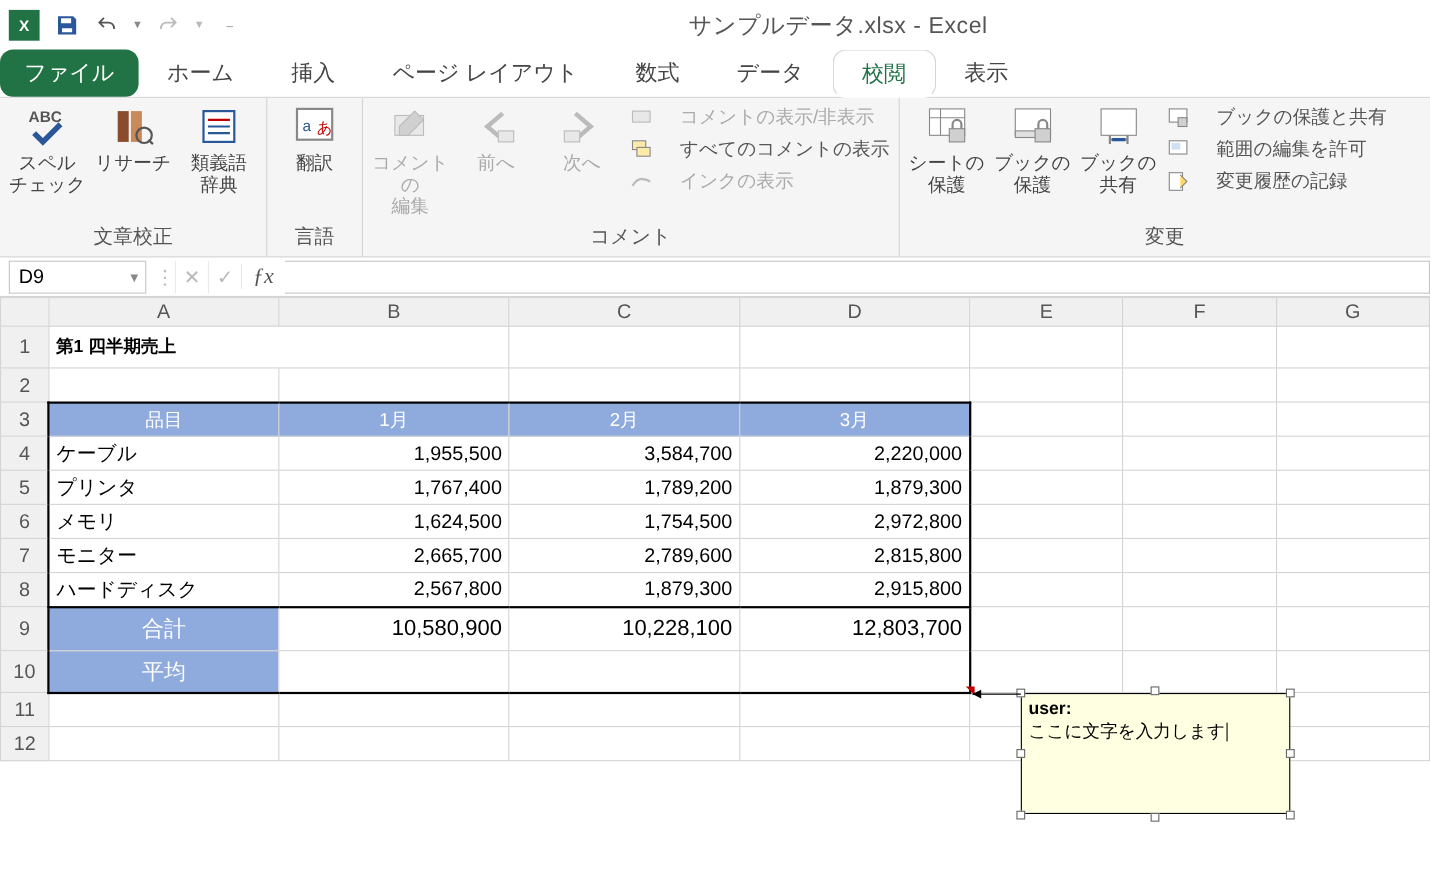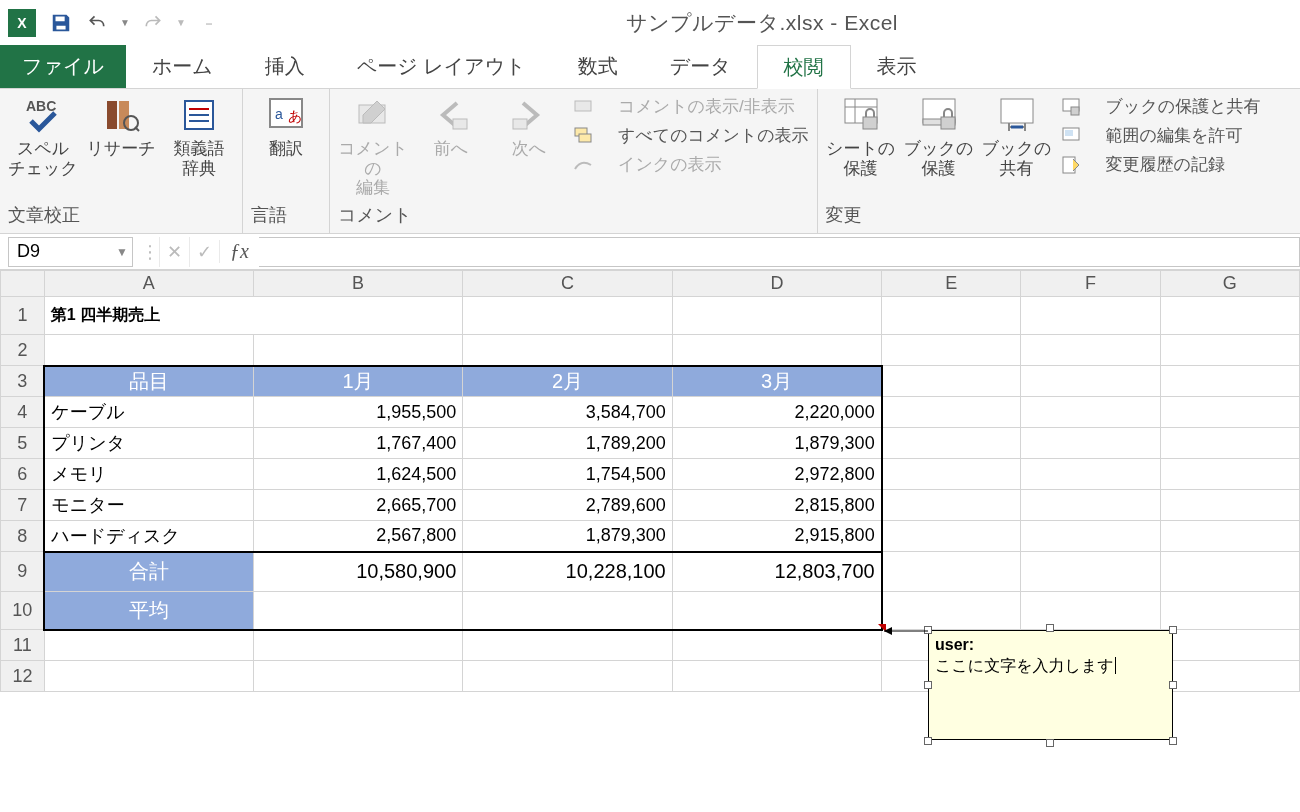--- a/index.html
+++ b/index.html
@@ -8,29 +8,29 @@
   
   .titlebar { height: 45px; background: #fff; display: flex; align-items: center; padding-left: 8px; }
   .excel-logo { width: 28px; height: 28px; background: #217346; display:flex; align-items:center; justify-content:center; color:#fff; font-weight:bold; font-size:14px; margin-right: 10px; }
   .qat { display:flex; align-items:center; gap:6px; }
   .qat .qat-btn { width:30px; height:28px; display:flex; align-items:center; justify-content:center; color:#444; font-size:18px; }
   .qat .save-icon { color:#2a579a; }
   .title-text { flex:1; text-align:center; font-size:21px; color:#555; letter-spacing:0.5px; }
 
   
   .ribbon-tabs { height:44px; display:flex; align-items:stretch; border-bottom:1px solid #d4d4d4; }
-  .ribbon-tab { padding:0 26px; display:flex; align-items:center; font-size:20px; color:#444; cursor:default; }
+  .ribbon-tab { padding:0 26px; display:flex; align-items:center; font-size:20px; color:#444; cursor:default;border-radius:12px; }
   .ribbon-tab.file { background:#217346; color:#fff; font-size:20px; padding:0 22px; }
   .ribbon-tab.active { background:#fff; border:1px solid #d4d4d4; border-bottom:1px solid #fff; margin-bottom:-1px; color:#217346; }
 
   
   .ribbon { height:145px; background:#f5f5f5; border-bottom:1px solid #d4d4d4; display:flex; }
   .ribbon-group { border-right:1px solid #d4d4d4; display:flex; flex-direction:column; padding:4px 8px 0; }
   .group-content { flex:1; display:flex; gap:8px; align-items:flex-start; }
-  .group-label { font-size:18px; color:#555; padding:4px 0 6px; }
+  .group-label { text-align:center; font-size:18px; color:#555; padding:4px 0 6px; }
   .big-btn { display:flex; flex-direction:column; align-items:center; justify-content:flex-start; width:70px; text-align:center; font-size:17px; color:#444; line-height:1.15; gap:4px; padding-top:2px; }
   .big-btn.disabled { color:#aaa; }
   .big-btn .ico { width:40px; height:40px; display:flex; align-items:center; justify-content:center; }
   .mini-list { display:flex; flex-direction:column; gap:6px; padding-top:2px; }
   .mini-item { display:flex; align-items:center; gap:24px; font-size:17px; color:#555; white-space:nowrap; }
   .mini-item .ico { width:22px; height:22px; display:flex; align-items:center; justify-content:center; }
   .mini-item.disabled { color:#aaa; }
 
   
   .formula-bar { height:36px; border-bottom:1px solid #d4d4d4; display:flex; align-items:center; font-size:18px; }
@@ -45,21 +45,21 @@
   table.sheet { border-collapse:collapse; table-layout:fixed; }
   .sheet th, .sheet td { border:1px solid #d4d4d4; font-size:18px; }
   .corner { width:44px; height:26px; background:#f0f0f0; }
   .colh { background:#f0f0f0; text-align:center; color:#555; height:26px; font-weight:normal; }
   .rowh { background:#f0f0f0; text-align:center; color:#555; width:44px; font-weight:normal; }
   .sheet td { height:31px; }
 
   .cell { padding:0 6px; text-align:left; }
   .cell.num { text-align:right; }
   .cell.h1 { font-size:16px; font-weight:bold; }
-  .cell.header-blue { background:#8faadc; color:#fff; text-align:center; font-size:20px; }
+  .cell.header-blue { background:#8faadc; color:#fff; text-align:center; font-size:17px; }
   .cell.footer-blue { background:#8faadc; color:#fff; text-align:center; font-size:20px; }
   .borderB { border-bottom:2px solid #000 !important; }
   .borderT { border-top:2px solid #000 !important; }
   .borderL { border-left:2px solid #000 !important; }
   .borderR { border-right:2px solid #000 !important; }
 
   
   .comment-box { position:absolute; background:#ffffe1; border:1px solid #000; padding:4px 6px; font-size:16px; line-height:1.3; width:245px; height:110px; }
   .comment-box .author { font-weight:bold; }
   .sel-handle { position:absolute; width:8px; height:8px; background:#fff; border:1px solid #666; }

